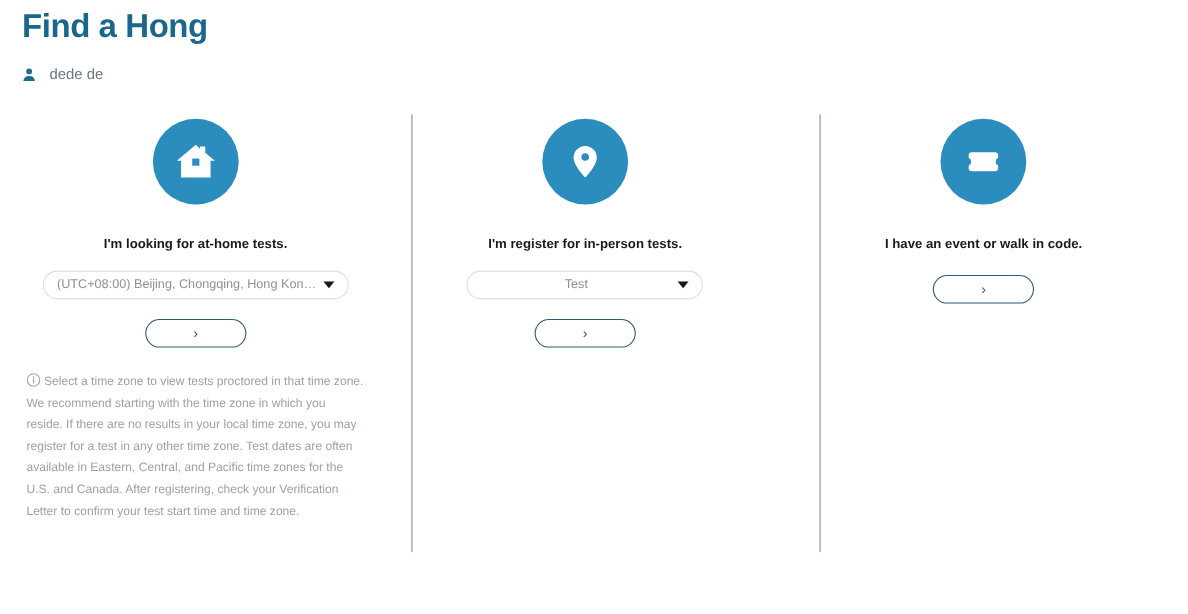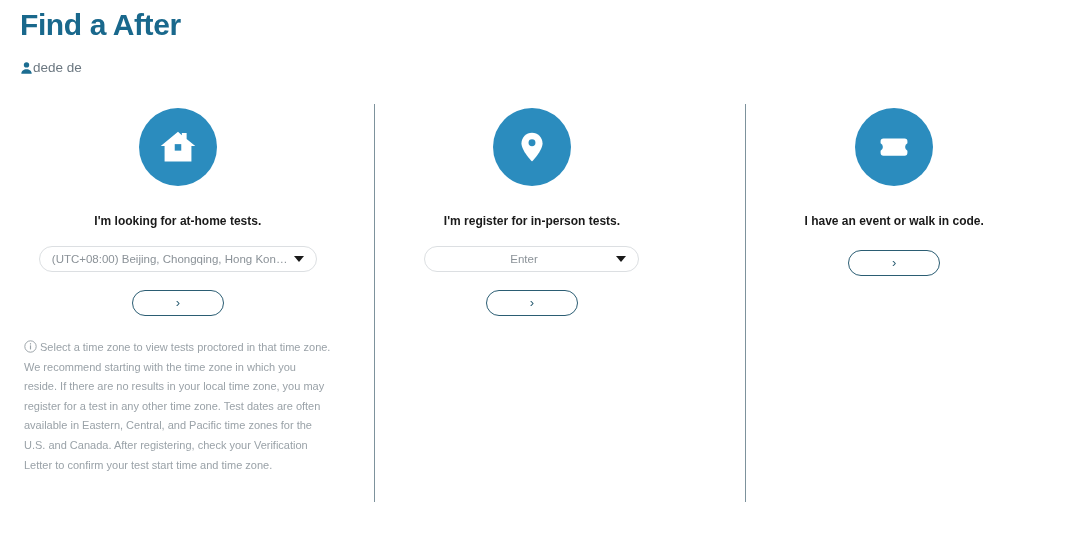--- a/index.html
+++ b/index.html
@@ -24,21 +24,21 @@
     font-weight: bold;
     color: #19688c;
     letter-spacing: -0.4px;
     line-height: 38px;
     margin: 0;
   }
   .user-line {
     display: flex;
     align-items: center;
     margin-top: 16px;
-    gap: 0;
+    gap: 12px;
   }
   .user-icon {
     display: inline-flex;
     width: 13px;
     height: 14px;
     color: #1c6d91;
   }
   .user-icon svg { display: block; }
   .user-name {
     font-size: 13.5px;
@@ -158,21 +158,21 @@
     width: 13px;
     height: 13px;
     margin-right: 3px;
   }
   .helper .info-icon svg { display: block; }
 </style>
 </head>
 <body>
 
 <div class="page-header">
-  <h1 class="page-title">Find a After</h1>
+  <h1 class="page-title">Find a Hong</h1>
   <div class="user-line">
     <span class="user-icon">
       <svg viewBox="0 0 16 16" width="13" height="14" aria-hidden="true">
         <circle cx="8" cy="4.2" r="3.3" fill="currentColor"></circle>
         <path d="M1.6 15c0-3.5 2.9-5.6 6.4-5.6S14.4 11.5 14.4 15z" fill="currentColor"></path>
       </svg>
     </span>
     <span class="user-name">dede de</span>
   </div>
 </div>
@@ -207,21 +207,21 @@
 
   <div class="col col-2">
     <div class="icon-circle">
       <svg viewBox="0 0 48 48" width="46" height="46" aria-hidden="true">
         <path fill="#ffffff" d="M24 9 c-6.1 0-11 4.9-11 11 0 8 11 19 11 19 s11-11 11-19 c0-6.1-4.9-11-11-11 Z"></path>
         <circle cx="24" cy="19.6" r="3.6" fill="#2b8cbe"></circle>
       </svg>
     </div>
     <div class="card-heading">I'm register for in-person tests.</div>
     <div class="field field-w2 centered">
-      <span class="field-text">Enter</span>
+      <span class="field-text">Test</span>
       <span class="caret"></span>
     </div>
     <button class="go-button">›</button>
   </div>
 
   <div class="col col-3">
     <div class="icon-circle">
       <svg viewBox="0 0 48 48" width="46" height="46" aria-hidden="true">
         <path fill="#ffffff" d="M13 15 h22 a3 3 0 0 1 3 3 v2.2 a4.2 4.2 0 0 0 0 7.6 V30 a3 3 0 0 1-3 3 H13 a3 3 0 0 1-3-3 v-2.2 a4.2 4.2 0 0 0 0-7.6 V18 a3 3 0 0 1 3-3 Z"></path>
       </svg>

